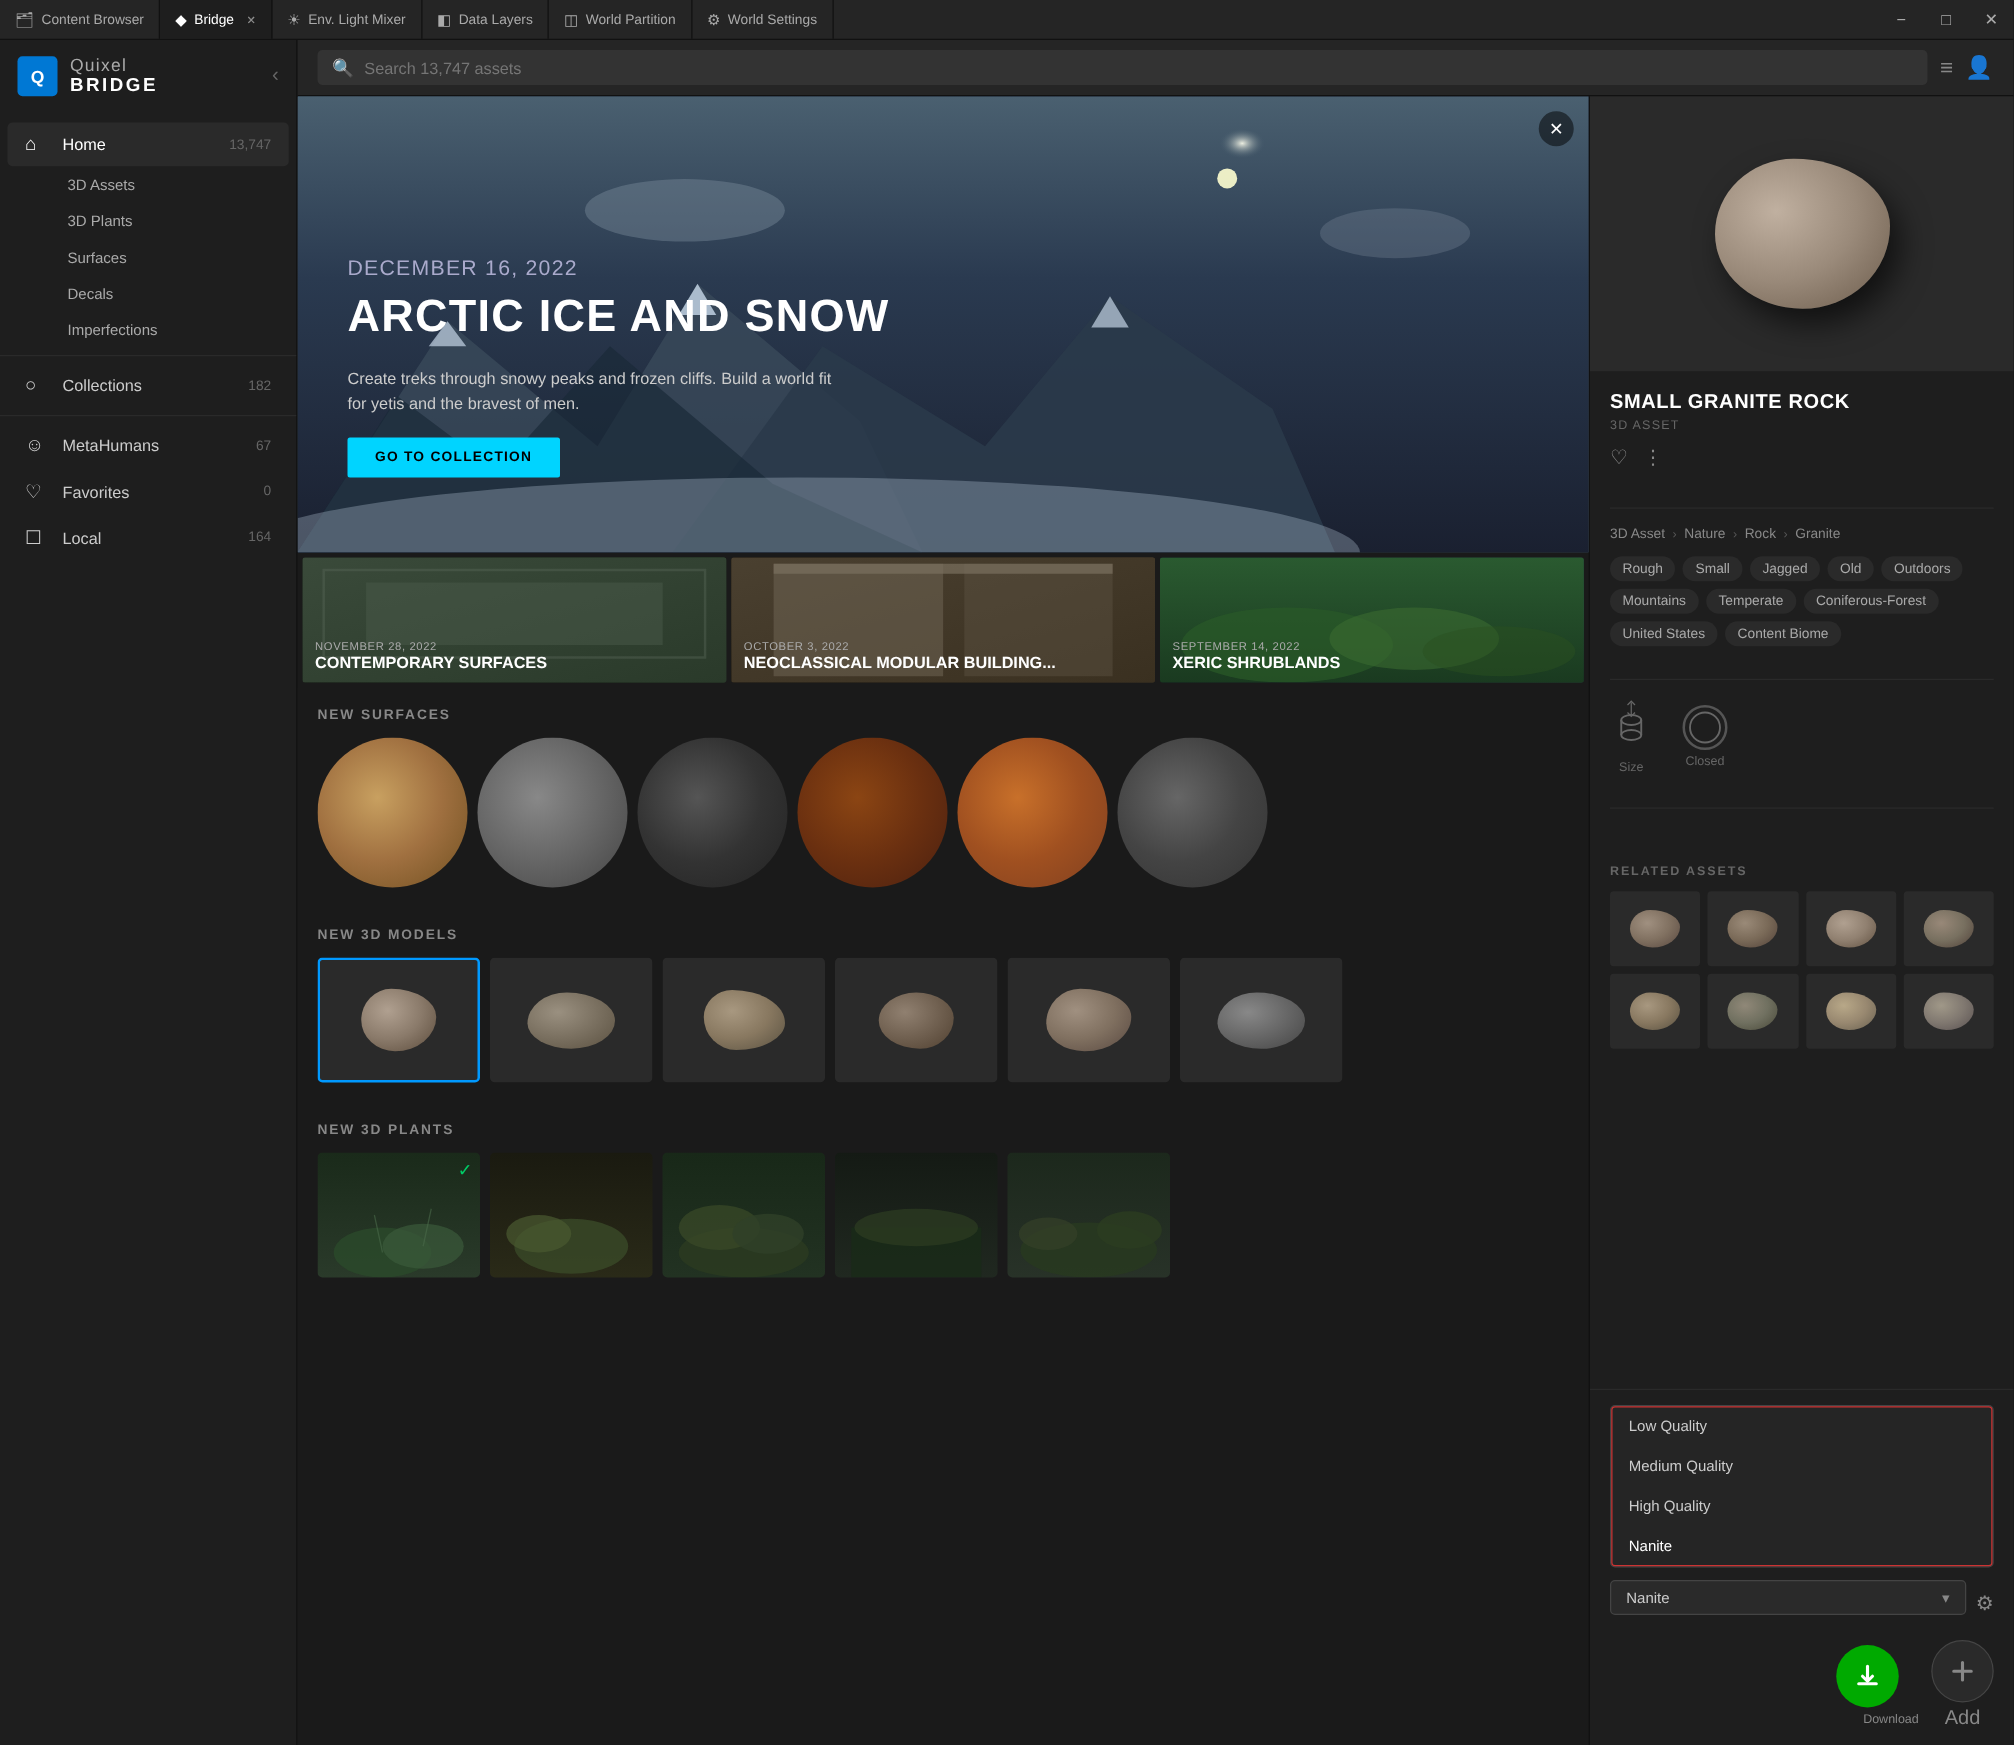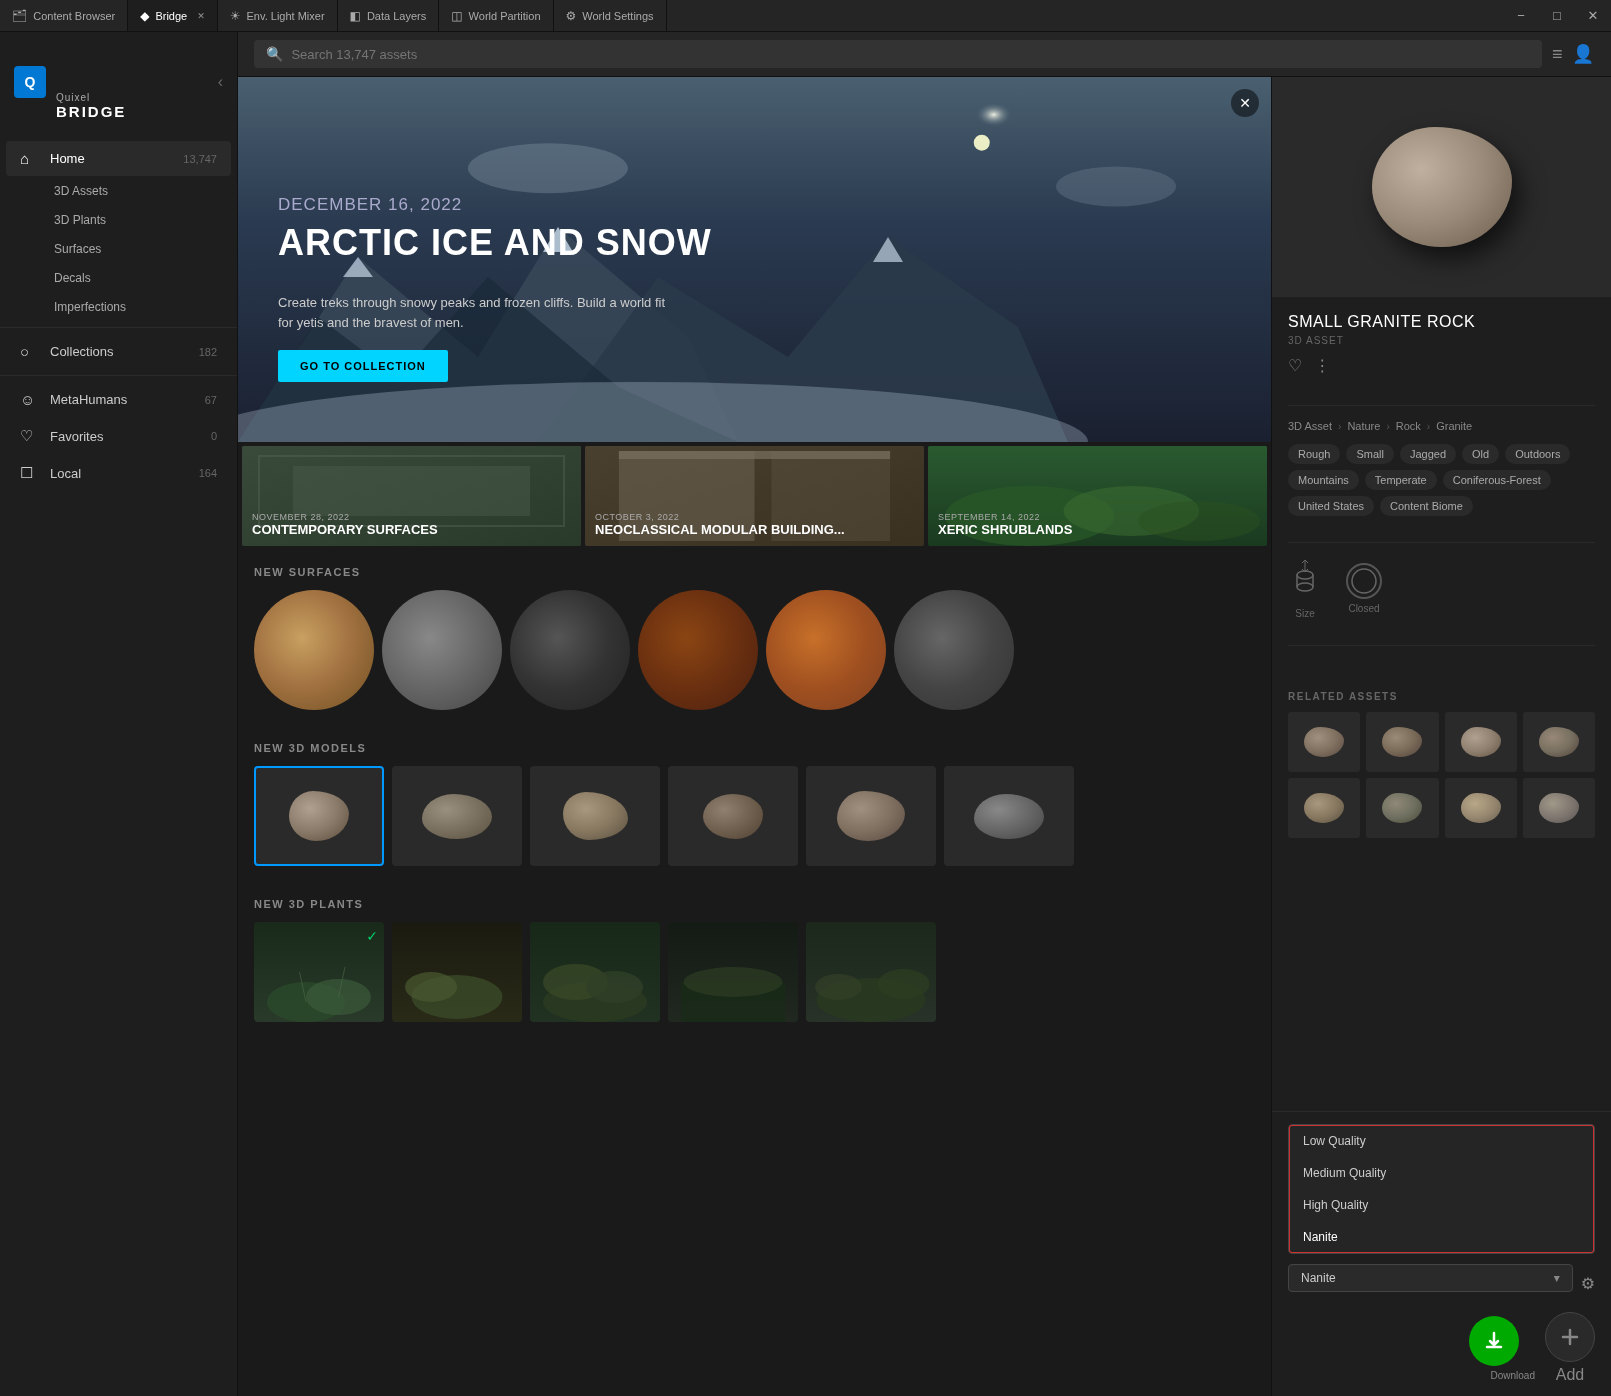--- a/index.html
+++ b/index.html
@@ -15,21 +15,21 @@
     .taskbar-ctrl { width: 36px; height: 32px; display: flex; align-items: center; justify-content: center; color: #aaa; font-size: 13px; cursor: pointer; }
 
     
     .app { display: flex; height: calc(1396px - 32px); }
 
     
     .sidebar { width: 238px; background: #1e1e1e; display: flex; flex-direction: column; border-right: 1px solid #111; flex-shrink: 0; }
     .sidebar-header { display: flex; align-items: center; padding: 12px 14px; gap: 10px; }
     .sidebar-logo { width: 32px; height: 32px; background: #0078d4; border-radius: 4px; display: flex; align-items: center; justify-content: center; color: white; font-weight: bold; font-size: 14px; }
     .sidebar-logo-text { display: flex; flex-direction: column; }
-    .sidebar-logo-text .top { font-size: 10px; color: #aaa; letter-spacing: 1px; margin-top: 48px; }
+    .sidebar-logo-text .top { font-size: 14px; color: #aaa; letter-spacing: 1px; }
     .sidebar-logo-text .bottom { font-size: 15px; color: #fff; font-weight: bold; letter-spacing: 2px; }
     .sidebar-collapse { margin-left: auto; color: #666; cursor: pointer; font-size: 16px; }
 
     .sidebar-nav { padding: 8px 0; }
     .nav-item { display: flex; align-items: center; padding: 9px 14px; cursor: pointer; border-radius: 4px; margin: 1px 6px; color: #ccc; }
     .nav-item.active { background: #2a2a2a; color: #fff; }
     .nav-item .nav-icon { width: 20px; font-size: 15px; margin-right: 10px; }
     .nav-item .nav-label { flex: 1; font-size: 13px; }
     .nav-item .nav-count { font-size: 11px; color: #666; }
 
@@ -56,21 +56,21 @@
     .browse { flex: 1; overflow-y: auto; background: #1a1a1a; padding: 0; }
     .browse::-webkit-scrollbar { width: 6px; }
     .browse::-webkit-scrollbar-track { background: #1a1a1a; }
     .browse::-webkit-scrollbar-thumb { background: #444; border-radius: 3px; }
 
     
     .hero { position: relative; width: 100%; height: 365px; background: linear-gradient(to bottom, #2a3a4a, #1a2530); overflow: hidden; }
     .hero-bg { width: 100%; height: 100%; object-fit: cover; background: linear-gradient(135deg, #4a6070 0%, #2a3a50 30%, #1a2030 60%, #3a4550 100%); position: absolute; top: 0; left: 0; }
     .hero-content { position: absolute; bottom: 60px; left: 40px; }
     .hero-date { font-size: 17px; color: #aac; letter-spacing: 1px; margin-bottom: 8px; text-transform: uppercase; }
-    .hero-title { font-size: 36px; font-weight: 900; color: #fff; text-transform: uppercase; letter-spacing: 1px; margin-bottom: 30px; line-height: 1.1; }
+    .hero-title { font-size: 36px; font-weight: 900; color: #fff; text-transform: uppercase; letter-spacing: 1px; margin-bottom: 20px; line-height: 1.1; }
     .hero-desc { font-size: 13px; color: #ccc; max-width: 400px; line-height: 1.5; margin-bottom: 18px; }
     .hero-btn { background: #00d4ff; color: #000; border: none; padding: 10px 22px; font-size: 11px; font-weight: bold; letter-spacing: 1px; cursor: pointer; border-radius: 2px; }
     .hero-close { position: absolute; top: 12px; right: 12px; background: rgba(0,0,0,0.5); border: none; color: #fff; width: 28px; height: 28px; border-radius: 50%; cursor: pointer; font-size: 14px; display: flex; align-items: center; justify-content: center; }
 
     
     .featured-row { display: flex; gap: 4px; padding: 4px; background: #1a1a1a; justify-content: center; }
     .featured-item { flex: 1; height: 100px; position: relative; cursor: pointer; overflow: hidden; border-radius: 2px; }
     .featured-item .fi-overlay { position: absolute; inset: 0; background: linear-gradient(to top, rgba(0,0,0,0.7) 0%, transparent 60%); }
     .featured-item .fi-content { position: absolute; bottom: 8px; left: 10px; right: 10px; }
     .featured-item .fi-date { font-size: 9px; color: #aaa; letter-spacing: 0.5px; text-transform: uppercase; }
@@ -116,21 +116,21 @@
 
     
     .detail-panel { width: 340px; background: #1e1e1e; border-left: 1px solid #111; display: flex; flex-direction: column; flex-shrink: 0; overflow-y: auto; }
     .detail-panel::-webkit-scrollbar { width: 4px; }
     .detail-panel::-webkit-scrollbar-thumb { background: #444; border-radius: 2px; }
 
     .detail-preview { height: 220px; background: #2a2a2a; display: flex; align-items: center; justify-content: center; position: relative; }
     .preview-rock { width: 140px; height: 120px; background: radial-gradient(ellipse at 35% 35%, #c0b0a0, #9a8a7a, #6a5a4a); border-radius: 45% 55% 50% 50% / 50% 45% 55% 50%; box-shadow: 8px 12px 24px rgba(0,0,0,0.6); }
 
     .detail-info { padding: 16px; }
-    .detail-title { font-size: 16px; font-weight: normal; color: #fff; letter-spacing: 0.5px; text-transform: uppercase; }
+    .detail-title { font-size: 16px; font-weight: bold; color: #fff; letter-spacing: 0.5px; text-transform: uppercase; }
     .detail-type { font-size: 10px; color: #666; letter-spacing: 1px; text-transform: uppercase; margin-top: 4px; }
     .detail-actions { display: flex; align-items: center; gap: 12px; margin-top: 10px; }
     .detail-like { font-size: 16px; color: #888; cursor: pointer; }
     .detail-more { font-size: 16px; color: #888; cursor: pointer; }
 
     .detail-divider { height: 1px; background: #2a2a2a; margin: 14px 16px; }
 
     .breadcrumb { display: flex; align-items: center; gap: 6px; padding: 0 16px 12px; flex-wrap: wrap; }
     .bc-item { font-size: 11px; color: #888; cursor: pointer; }
     .bc-sep { color: #555; font-size: 10px; }

